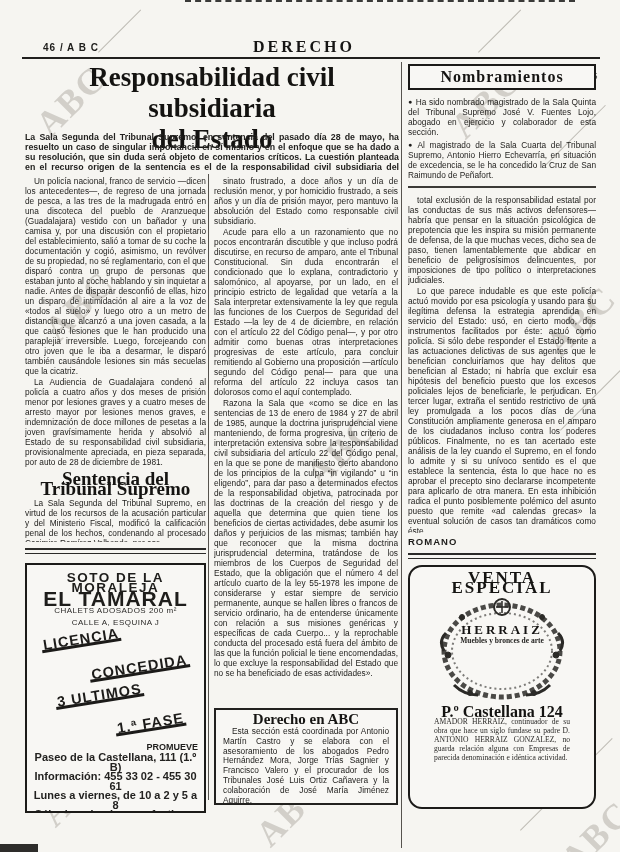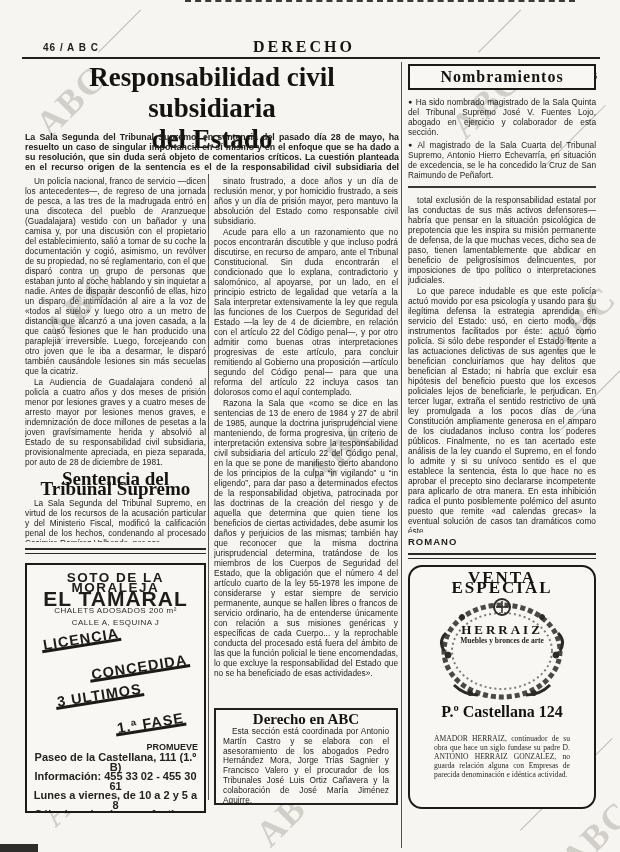--- a/index.html
+++ b/index.html
@@ -90,21 +90,21 @@
   .venta{margin-top:6px;border:2.5px solid #1c1b19;border-radius:14px;height:228px;
     padding:6px 20px;text-align:center;background:#f8f7f4;overflow:hidden;position:relative;}
   .venta-title{font-family:"Liberation Serif",serif;font-weight:bold;font-size:17px;letter-spacing:2px;color:#151412;}
   .emblem{position:relative;width:140px;height:108px;margin:2px auto 0 auto;}
   .emblem svg{position:absolute;left:0;top:0;}
   .emblem-text{position:absolute;left:0;top:30px;width:140px;text-align:center;}
   .emblem-brand{font-family:"Liberation Serif",serif;font-weight:bold;font-size:13px;letter-spacing:3px;color:#161514;}
   .emblem-sub{font-family:"Liberation Serif",serif;font-weight:bold;font-size:7.5px;line-height:8.5px;margin-top:2px;color:#1e1d1b;}
   .venta-addr{font-family:"Liberation Serif",serif;font-weight:bold;font-size:16px;margin-top:4px;color:#141311;}
   .venta-small{font-family:"Liberation Serif",serif;font-size:7.6px;line-height:9px;text-align:justify;
-    margin-top:17px;padding:0 4px;color:#2a2927;}
+    margin-top:0;padding:0 4px;color:#2a2927;}
 </style>
 </head>
 <body>
 
 <div class="page">
 
   <div class="topline"></div>
   <div class="corner-smudge"></div>
   <span class="wm" style="left:30px;top:80px;">ABC</span>
   <span class="wm" style="left:445px;top:82px;">ABC</span>

